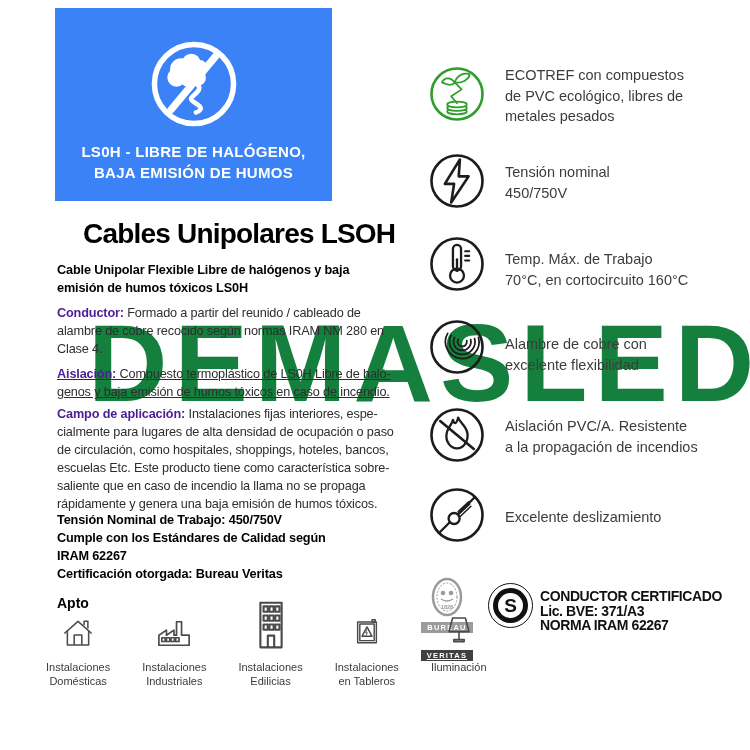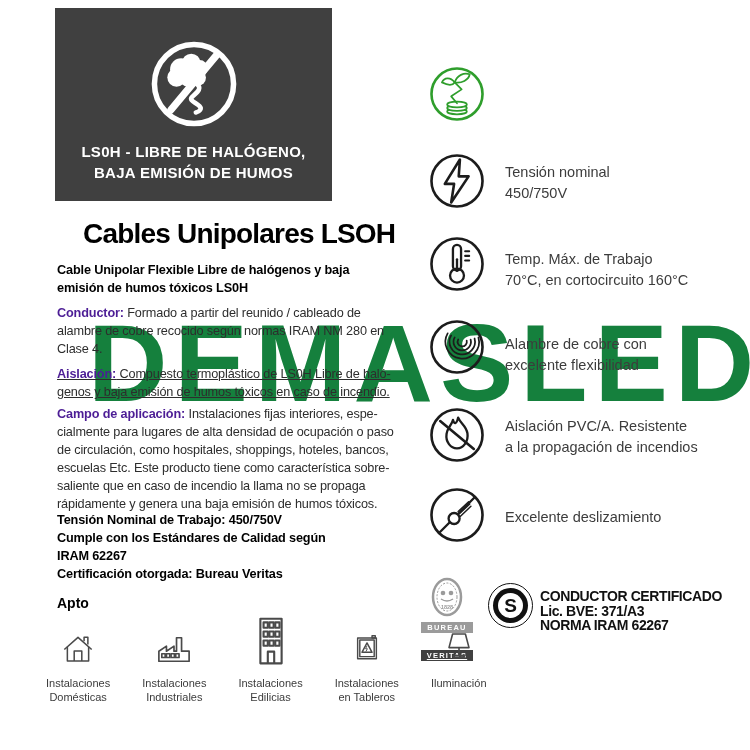--- a/index.html
+++ b/index.html
@@ -5,21 +5,21 @@
   html,body{margin:0;padding:0;background:#fff;}
   #canvas{position:relative;width:750px;height:750px;background:#ffffff;overflow:hidden;
           font-family:"Liberation Sans","DejaVu Sans",sans-serif;color:#2d2d2d;}
   .abs{position:absolute;}
 
   
   #watermark{position:absolute;left:48px;top:308px;font-size:110px;font-weight:bold;
              letter-spacing:7px;color:#15803d;white-space:nowrap;line-height:1;z-index:0;margin-left:40px;}
 
   
-  #hero{left:55px;top:8px;width:277px;height:193px;background:#404040;
+  #hero{left:55px;top:8px;width:277px;height:193px;background:#3b82f6;
         display:flex;flex-direction:column;align-items:center;box-sizing:border-box;padding-top:30px;}
   #hero-label{margin-top:11px;color:#fff;font-weight:bold;font-size:15px;line-height:21px;
               text-align:center;white-space:pre-line;letter-spacing:.3px;}
 
   
   #title{left:55px;top:218px;font-size:28px;font-weight:bold;color:#000;letter-spacing:-.8px;margin-left:28px;}
   .lead-block{left:57px;width:382px;font-size:12.7px;line-height:18px;letter-spacing:-.15px;
               white-space:pre-line;}
   .lead-block b{color:#4c1d95;}
   #subtitle{top:261px;font-weight:bold;color:#000;}
@@ -44,21 +44,21 @@
           display:flex;align-items:center;justify-content:center;box-sizing:border-box;}
   #s-seal .ring{width:35px;height:35px;background:#111;border-radius:50%;
           display:flex;align-items:center;justify-content:center;}
   #s-seal .core{width:25px;height:25px;background:#fff;border-radius:50%;
           display:flex;align-items:center;justify-content:center;
           font-size:19px;font-weight:bold;color:#111;line-height:1;}
   #cert-text{left:540px;top:589px;font-size:14px;font-weight:bold;color:#111;line-height:14.5px;
              letter-spacing:-.4px;white-space:pre-line;}
 
   
-  #apps{left:46px;top:614px;width:352px;display:flex;gap:32px;}
+  #apps{left:46px;top:598px;width:352px;display:flex;gap:32px;}
   .app-item{flex:1;display:flex;flex-direction:column;align-items:center;}
   .app-icon-box{height:54px;display:flex;align-items:flex-end;justify-content:center;}
   .app-label{margin-top:9px;font-size:11px;line-height:13.5px;color:#3b3b3b;text-align:center;
              white-space:pre-line;}
   svg{display:block;}
 </style>
 </head>
 <body>
 
 <div id="canvas">
@@ -115,20 +115,23 @@
     <svg width="58" height="58" viewBox="0 0 100 100" stroke="#2f9e2c" fill="none" stroke-linecap="round" stroke-linejoin="round">
       <circle cx="50" cy="50" r="44" stroke-width="4.5"></circle>
       <ellipse cx="50" cy="80" rx="17" ry="5" stroke-width="3" fill="#fff"></ellipse>
       <ellipse cx="50" cy="74" rx="17" ry="5" stroke-width="3" fill="#fff"></ellipse>
       <ellipse cx="50" cy="68" rx="17" ry="5" stroke-width="3" fill="#fff"></ellipse>
       <polyline points="50,66 40,54 58,42 46,30" stroke-width="3"></polyline>
       <path d="M46,30 C38,20 28,22 24,30 C32,34 42,36 46,30 Z" stroke-width="3"></path>
       <path d="M46,30 C50,18 62,12 72,16 C70,26 58,32 46,30 Z" stroke-width="3"></path>
     </svg>
   </span>
+  <div class="feat-text" style="top:65px">ECOTREF con compuestos
+de PVC ecológico, libres de
+metales pesados</div>
 
   <span class="feat-icon" style="top:152px">
     <svg width="58" height="58" viewBox="0 0 100 100" stroke="#1c1c1c" fill="none" stroke-linejoin="round">
       <circle cx="50" cy="50" r="44" stroke-width="4.5"></circle>
       <path d="M55,13 L29,55 L45,55 L40,87 L70,42 L53,42 Z" stroke-width="4.5"></path>
     </svg>
   </span>
   <div class="feat-text" style="top:162px">Tensión nominal
 450/750V</div>
 

